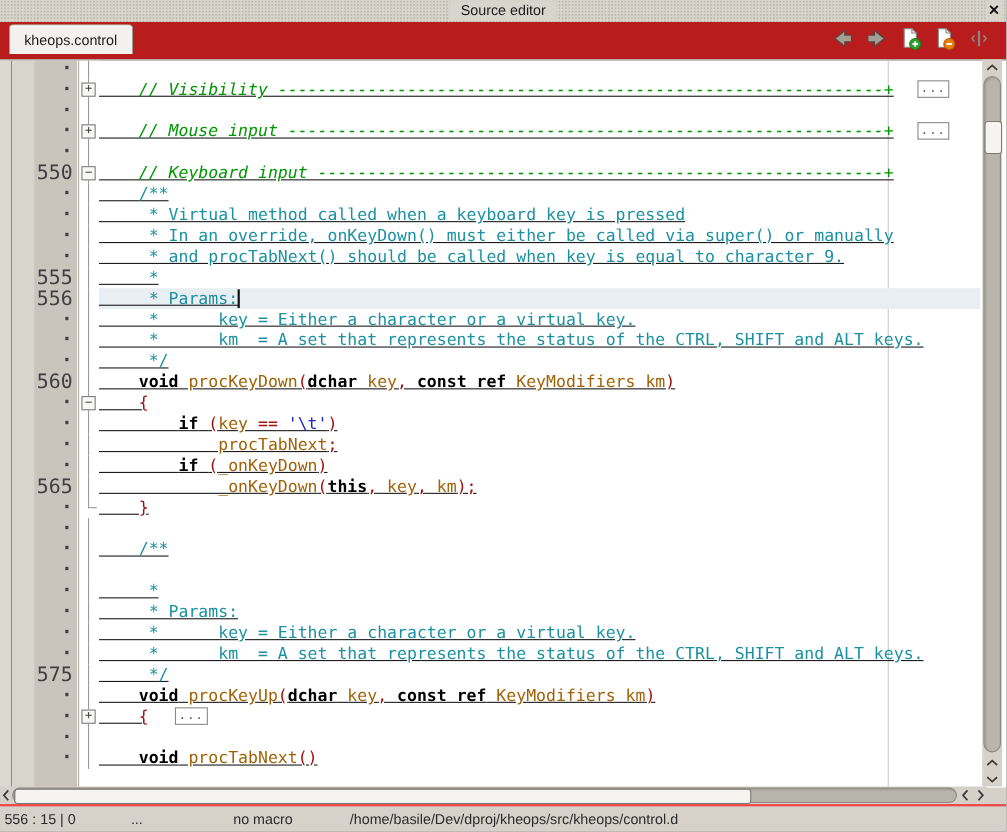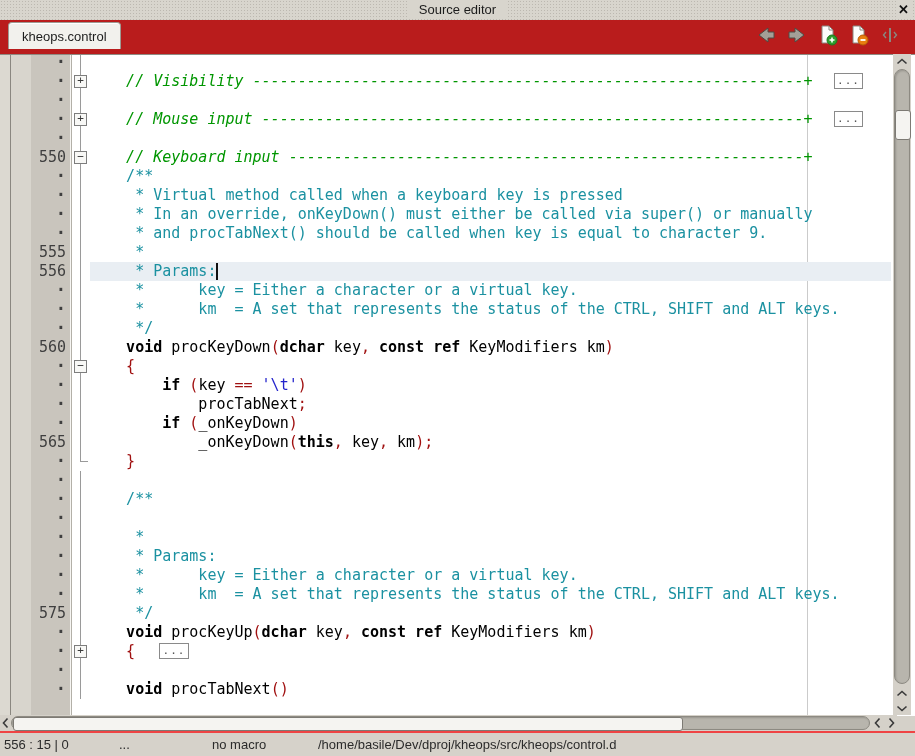--- a/index.html
+++ b/index.html
@@ -26,34 +26,34 @@
     border-top:1px solid #8f8b83;overflow:hidden;font-family:"DejaVu Sans Mono","Liberation Mono",monospace;
     font-size:15px;}
   .left-strip{position:absolute;left:0;top:0;bottom:0;width:10px;background:#dcd9d1;border-right:1px solid #8a8780;}
   .gutter-a{position:absolute;left:11px;top:0;bottom:0;width:20px;background:#d8d5cd;}
   .gutter-b{position:absolute;left:31px;top:0;bottom:0;width:39px;background:#c9c5bd;border-right:1px solid #f6f5f2;}
   .fold-bg{position:absolute;left:71px;top:0;bottom:0;width:19px;background:#ffffff;border-left:1px solid #b3b0a8;}
   .margin-line{position:absolute;left:807px;top:0;bottom:0;width:1px;background:#cbcbcb;}
   .lines{position:absolute;left:0;top:-2px;width:893px;}
   .row{position:relative;height:19px;line-height:19px;white-space:pre;}
   .row.current::before{content:"";position:absolute;left:90px;right:2px;top:0;bottom:0;background:#e9eef3;}
-  .g-num{position:absolute;left:10px;width:56px;text-align:right;color:#3f3f3f;font-size:15px;}
+  .g-num{position:absolute;left:10px;width:56px;text-align:right;color:#3f3f3f;font-size:18px;}
   .g-num.dot{font-size:17px;font-weight:bold;color:#46464 6;}
   .g-fold{position:absolute;left:71px;width:19px;height:19px;}
   .fv{position:absolute;left:9px;top:0;bottom:0;width:1px;background:#9a9a9a;}
   .fv-half{position:absolute;left:9px;top:0;height:10px;width:1px;background:#9a9a9a;}
   .fh-tick{position:absolute;left:9px;top:9px;width:8px;height:1px;background:#9a9a9a;}
   .fbox{position:absolute;left:3px;top:3px;width:13px;height:13px;background:#f8f8f6;
     border:1px solid #7d7d7d;box-sizing:border-box;font-size:11px;line-height:10px;
     text-align:center;color:#3a3a3a;z-index:2;}
-  .code{position:absolute;left:90px;z-index:1;}
+  .code{position:absolute;left:90px;z-index:1;text-decoration:underline;}
   .tk-c{color:#009600;font-style:italic;}
   .tk-d{color:#1b91a1;}
   .tk-k{color:#000000;font-weight:bold;}
-  .tk-i{color:#000000;}
+  .tk-i{color:#a16207;}
   .tk-p{color:#a01010;}
   .tk-s{color:#2323cc;}
   .tk-t{color:#3c3c3c;}
   .caret{position:absolute;top:1px;width:2px;height:17px;background:#111;z-index:3;}
   .ifoldbox,.tfoldbox{position:absolute;top:1px;height:16px;box-sizing:border-box;
     border:1px solid #8a8a8a;background:#fff;color:#555;font-size:11px;line-height:13px;
     text-align:center;letter-spacing:1px;z-index:2;}
   .ifoldbox{left:159px;width:30px;}
   .tfoldbox{left:834px;width:29px;}
   

